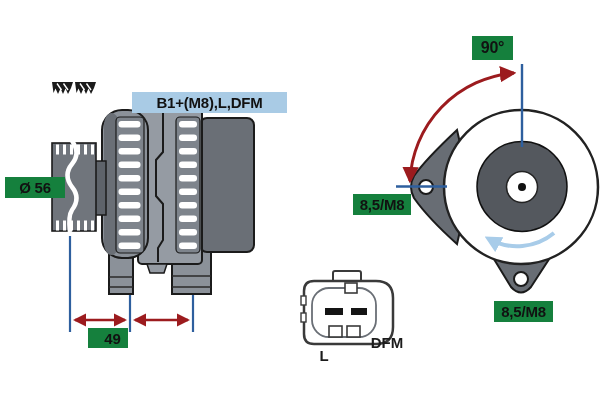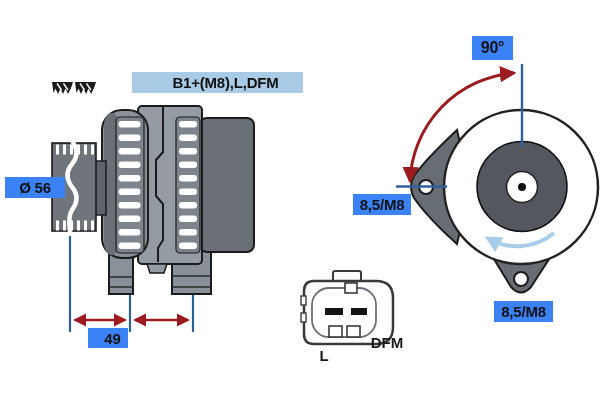--- a/index.html
+++ b/index.html
@@ -2,21 +2,21 @@
 <html><head>
 <meta charset="utf-8">
 <style>
   html,body{margin:0;padding:0;background:#fff;}
   .canvas{
     position:relative;width:600px;height:400px;background:#ffffff;
     font-family:"Liberation Sans",sans-serif;overflow:hidden;
   }
   .canvas svg{position:absolute;left:0;top:0;}
   .lbl{
-    position:absolute;background:#3b82f6;color:#111;
+    position:absolute;background:#15803d;color:#111;
     font-weight:700;font-size:15px;line-height:1;
     display:flex;align-items:center;justify-content:center;
     white-space:nowrap;letter-spacing:-0.2px;z-index:5;
   }
   .lbl-blue{background:#a9cbe5;}
   .pin-lbl{
     position:absolute;background:transparent;color:#1b1b1b;
     font-weight:700;font-size:15px;line-height:1;
     display:flex;align-items:center;justify-content:center;z-index:5;
   }
@@ -150,21 +150,21 @@
       <rect x="312" y="288" width="64" height="49" rx="17" fill="none" stroke="#6a6f76" stroke-width="1.8"></rect>
       <rect x="345" y="283" width="12" height="10" fill="#ffffff" stroke="#3a3a3a" stroke-width="1.6"></rect>
       <rect x="325" y="308" width="18" height="7" fill="#141414"></rect>
       <rect x="351" y="308" width="16" height="7" fill="#141414"></rect>
       <rect x="329" y="326" width="13" height="11" fill="#ffffff" stroke="#3a3a3a" stroke-width="1.6"></rect>
       <rect x="347" y="326" width="13" height="11" fill="#ffffff" stroke="#3a3a3a" stroke-width="1.6"></rect>
     </g>
   </svg>
 
 
-  <div class="lbl lbl-blue" style="left:132px;top:72px;width:155px;height:21px;padding-left:16px;">B1+(M8),L,DFM</div>
+  <div class="lbl lbl-blue" style="left:132px;top:92px;width:155px;height:21px;">B1+(M8),L,DFM</div>
 
   <div class="lbl" style="left:5px;top:177px;width:60px;height:21px;text-align:right;">Ø 56</div>
 
   <div class="lbl" style="left:88px;top:328px;width:31px;height:20px;padding-left:9px;">49</div>
 
 
   <div class="lbl" style="left:472px;top:36px;width:41px;height:24px;font-size:16px;">90°</div>
 
   <div class="lbl" style="left:353px;top:194px;width:58px;height:21px;">8,5/M8</div>
 

